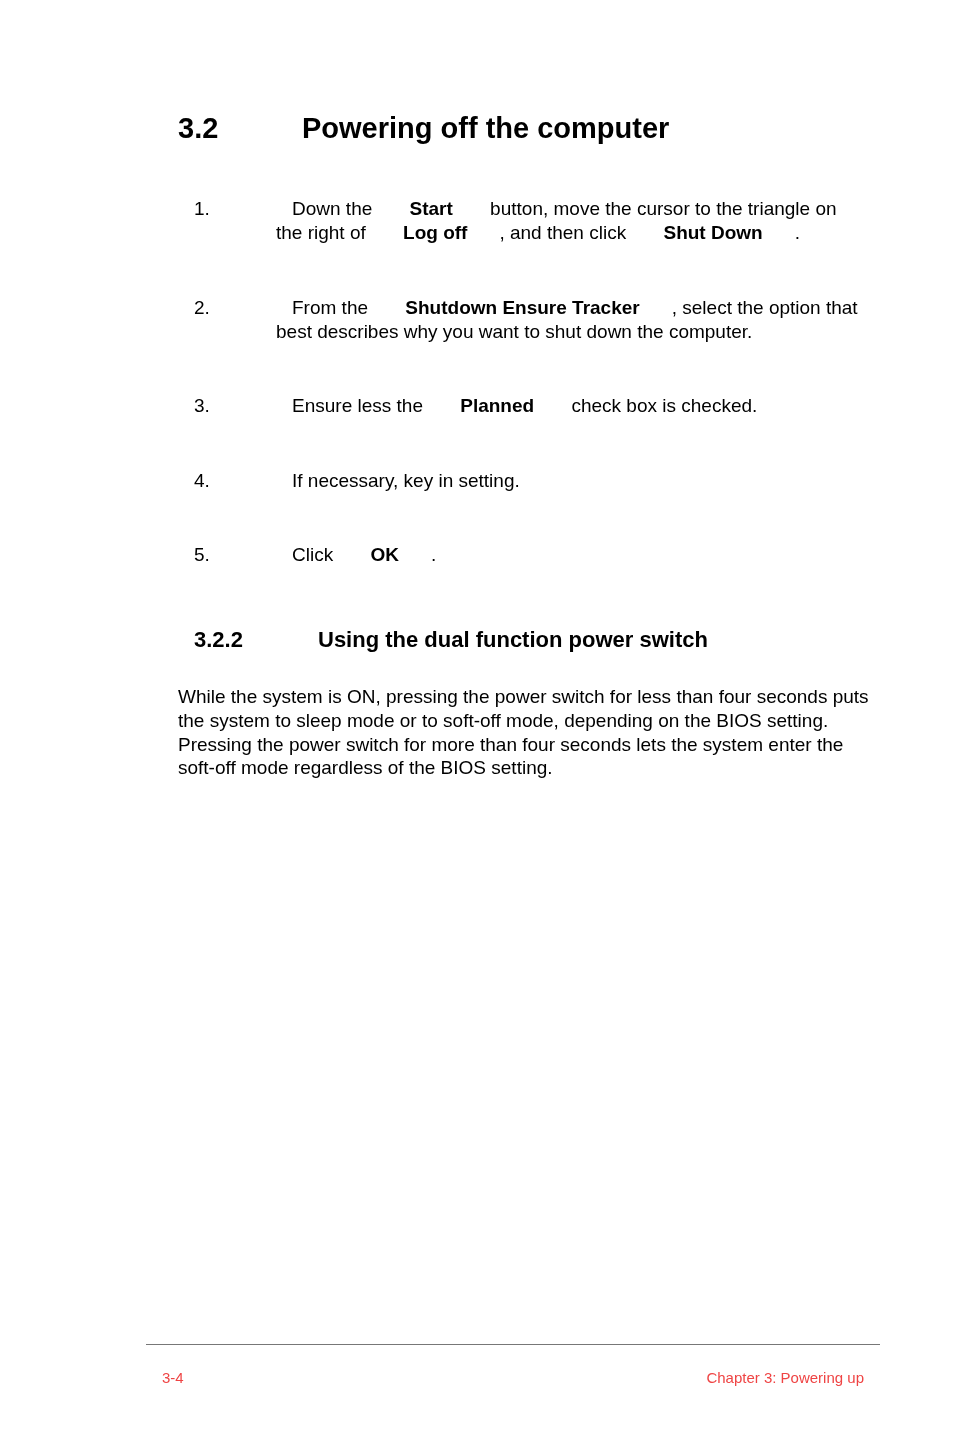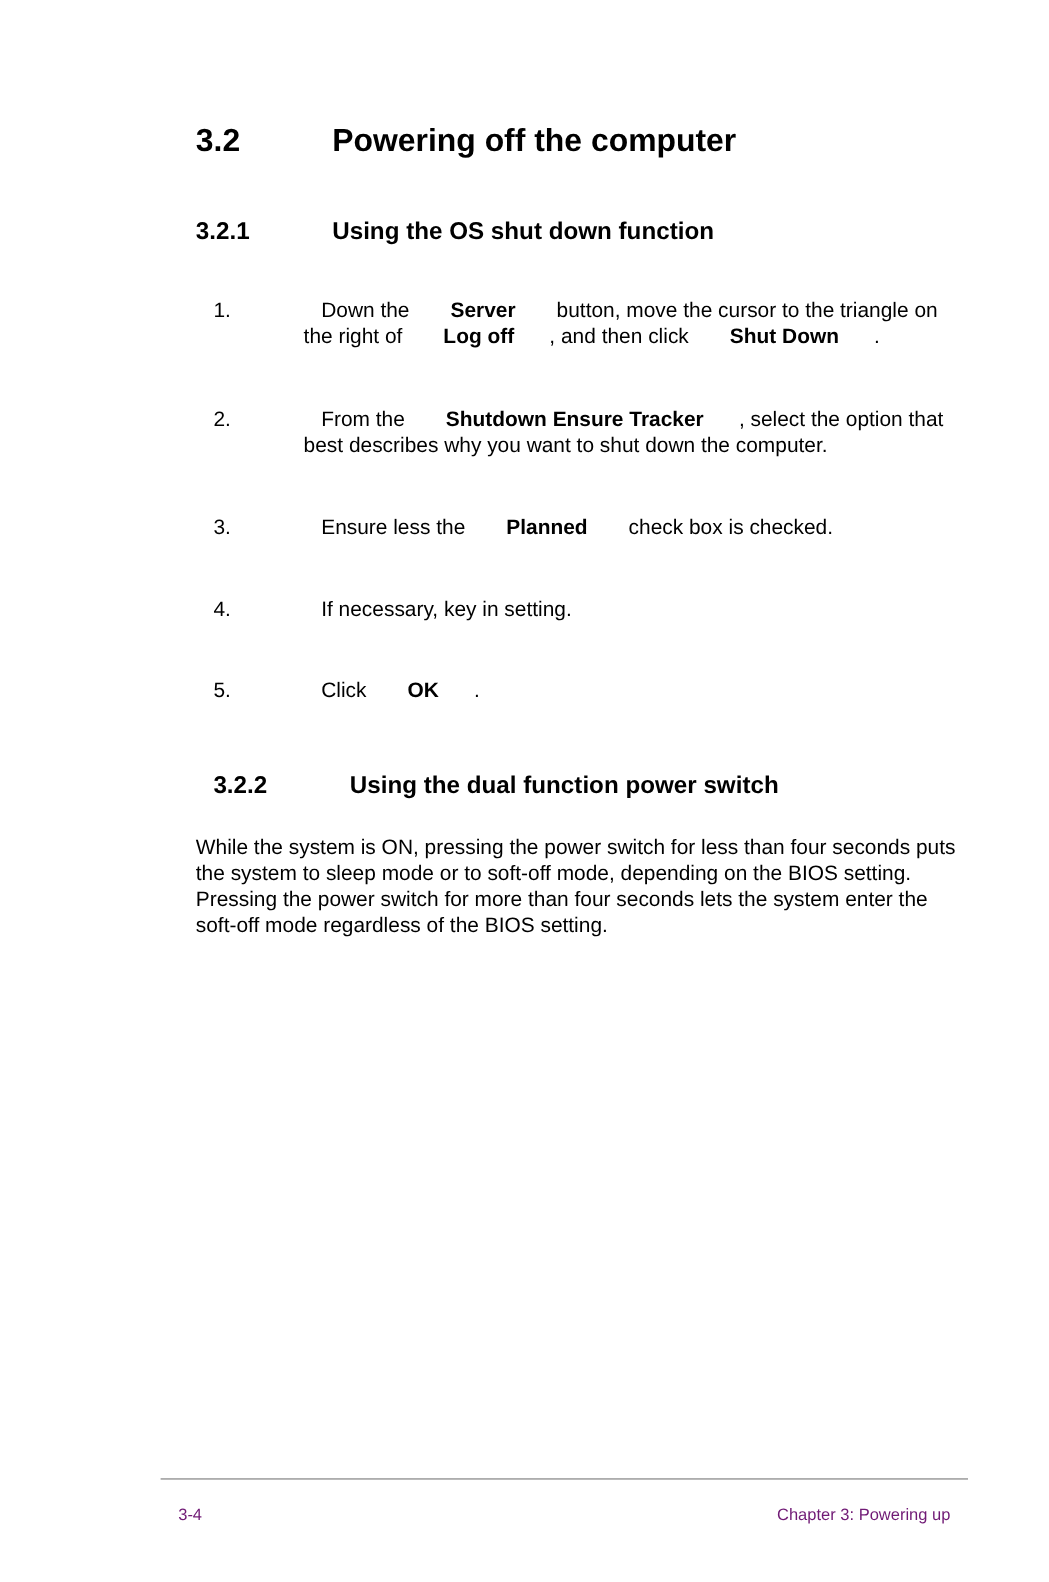--- a/index.html
+++ b/index.html
@@ -73,41 +73,38 @@
   .footer {
     position: absolute;
     left: 98px;
     right: 90px;
     bottom: 52px;
     border-top: 1px solid #777;
     padding-top: 8px;
     display: flex;
     justify-content: space-between;
     font-size: 15px;
-    color: #701a75;
+    color: #ef4444;
   }
 </style>
 </head>
 <body>
 
 <div class="main">
 
   <h1 class="section-title">
     <span class="num">3.2</span><span>Powering off the computer</span>
   </h1>
 
-  <h2 class="subsection">
-    <span class="num">3.2.1</span><span>Using the OS shut down function</span>
-  </h2>
 
 
   <ol class="steps" id="steps-list">
       <li>
         <span class="marker">1.</span>
-        <span class="content"><span>Down the </span><span class="bold">Server</span><span> button, move the cursor to the triangle on the right of </span><span class="bold">Log off</span><span>, and then click </span><span class="bold">Shut Down</span><span>.</span></span>
+        <span class="content"><span>Down the </span><span class="bold">Start</span><span> button, move the cursor to the triangle on the right of </span><span class="bold">Log off</span><span>, and then click </span><span class="bold">Shut Down</span><span>.</span></span>
       </li>
       <li>
         <span class="marker">2.</span>
         <span class="content"><span>From the </span><span class="bold">Shutdown Ensure Tracker</span><span>, select the option that best describes why you want to shut down the computer.</span></span>
       </li>
       <li>
         <span class="marker">3.</span>
         <span class="content"><span>Ensure less the </span><span class="bold">Planned</span><span> check box is checked.</span></span>
       </li>
       <li>

